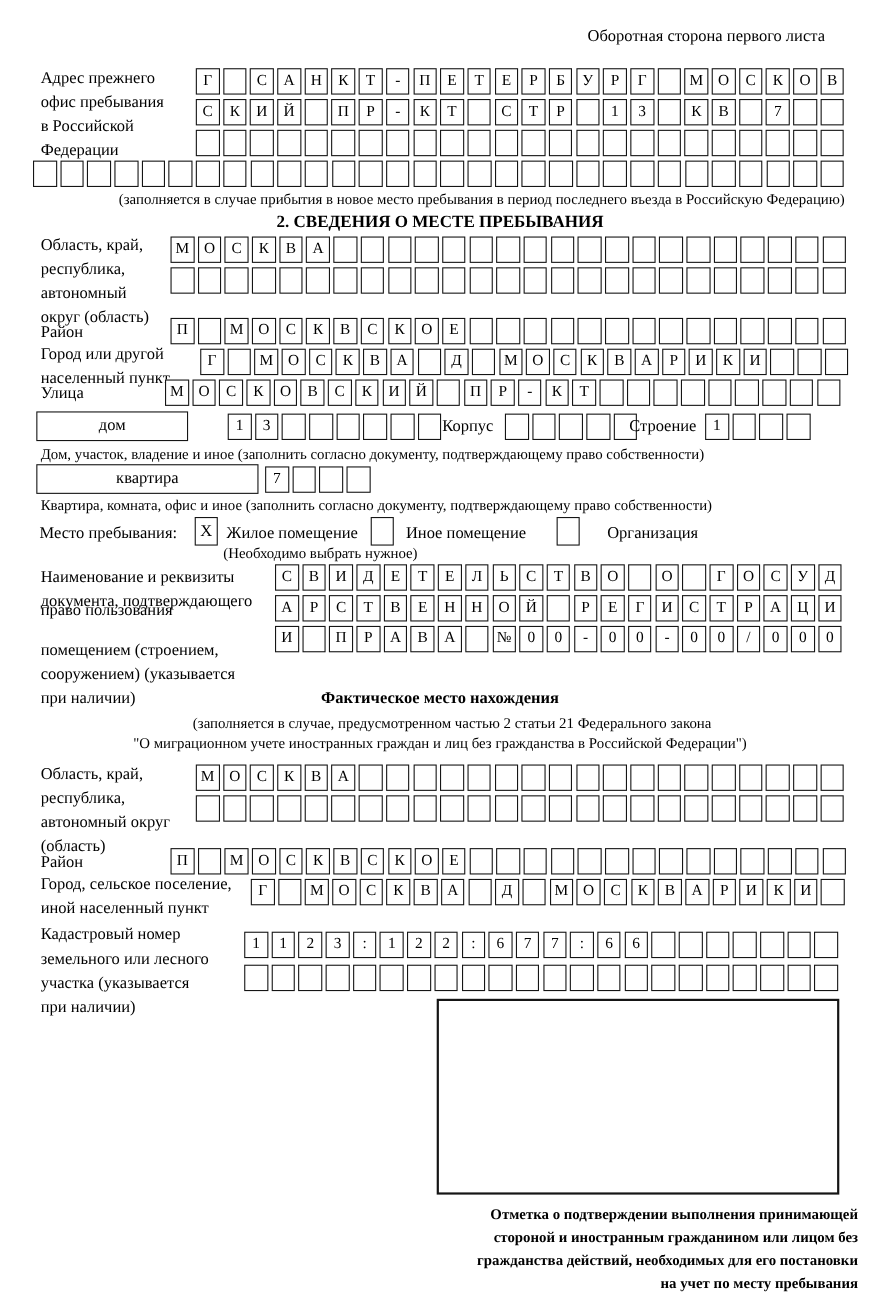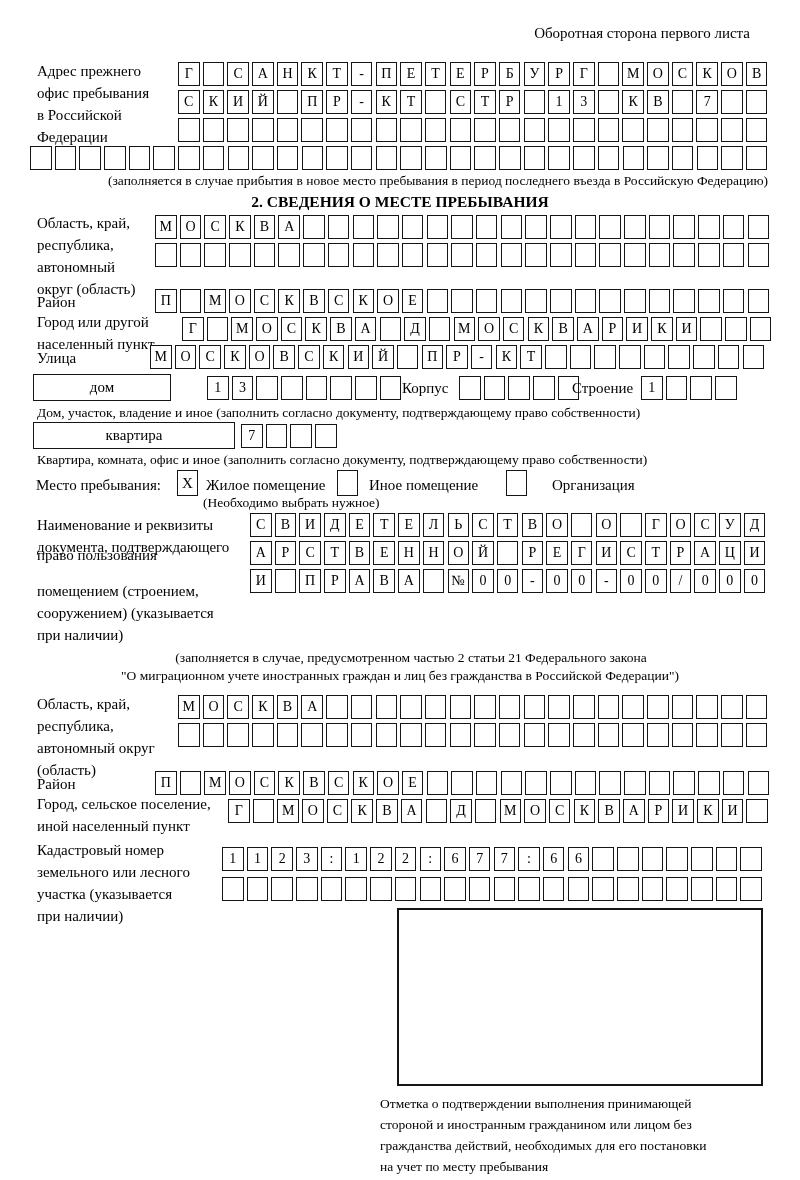--- a/index.html
+++ b/index.html
@@ -20,21 +20,21 @@
   }
   .fieldbox {
     box-sizing:border-box; border:1.7px solid #151515; display:flex;
     align-items:center; justify-content:center; font-size:15px; background:#fff;
   }
   .checkbox {
     box-sizing:border-box; width:21px; height:26px; border:1.8px solid #151515;
     display:flex; align-items:center; justify-content:center; font-size:15px; background:#fff;
   }
   .bigbox { box-sizing:border-box; border:2px solid #151515; background:#fff; }
-  .cap { font-size:13.5px; line-height:21px; text-align:left; }
+  .cap { font-size:13.5px; line-height:21px; text-align:right;font-weight:bold; }
 </style>
 </head>
 <body>
 
 <div class="page">
 
   <div class="abs lbl" style="left:400px; top:22px; width:350px; text-align:right;">Оборотная сторона первого листа</div>
 
   <div class="abs lbl" style="left:37px; top:60px;">Адрес прежнего</div>
   <div class="abs lbl" style="left:37px; top:82px;">офис пребывания</div>
@@ -419,20 +419,21 @@
       <div class="cell">0</div>
       <div class="cell">-</div>
       <div class="cell">0</div>
       <div class="cell">0</div>
       <div class="cell">/</div>
       <div class="cell">0</div>
       <div class="cell">0</div>
       <div class="cell">0</div>
     </div>
 
+  <div class="abs hdr center" style="top:627px; font-size:15px;">Фактическое место нахождения</div>
   <div class="abs note center" style="top:650px;padding-left:11px;">(заполняется в случае, предусмотренном частью 2 статьи 21 Федерального закона</div>
   <div class="abs note center" style="top:668px;">"О миграционном учете иностранных граждан и лиц без гражданства в Российской Федерации")</div>
 
   <div class="abs lbl" style="left:37px; top:693px;">Область, край,</div>
   <div class="abs lbl" style="left:37px; top:715px;">республика,</div>
   <div class="abs lbl" style="left:37px; top:737px;">автономный округ</div>
   <div class="abs lbl" style="left:37px; top:759px;">(область)</div>
   <div class="cellrow" style="left:178px; top:695px;">
       <div class="cell">М</div>
       <div class="cell">О</div>

